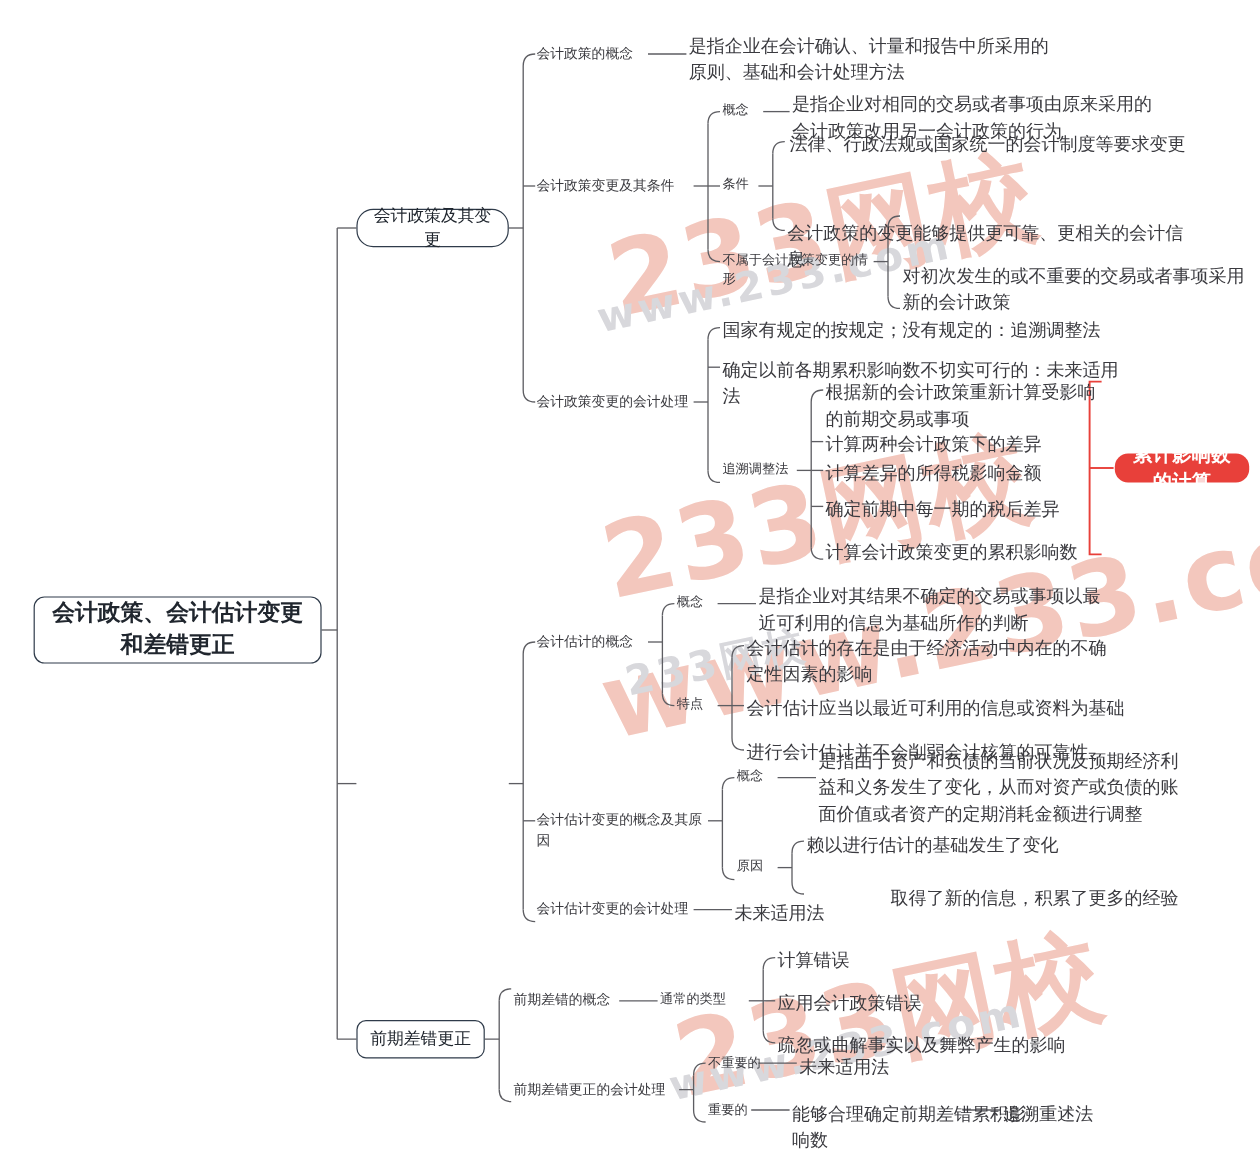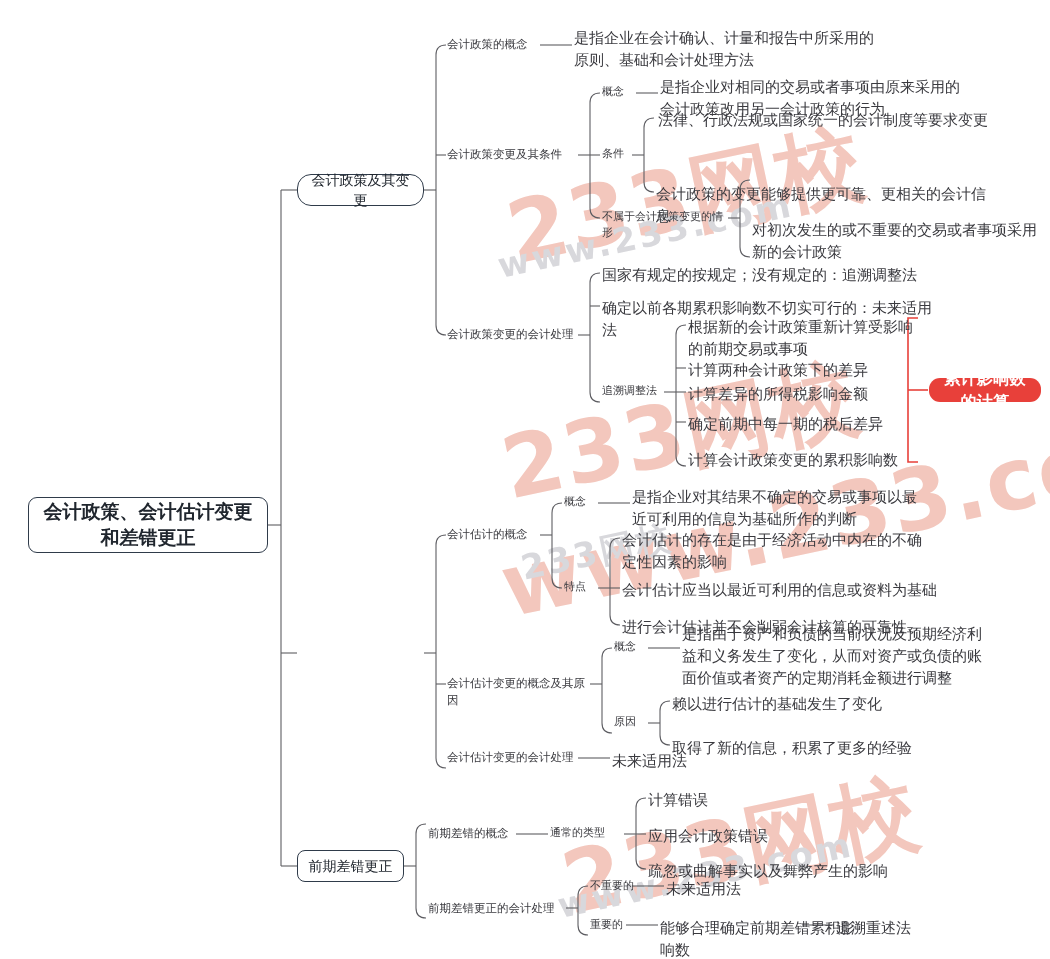--- a/index.html
+++ b/index.html
@@ -204,21 +204,21 @@
   <div class="node leaf" style="left:622px;top:580px;width:320px;">会计估计应当以最近可利用的信息或资料为基础</div>
   <div class="node leaf" style="left:622px;top:617px;width:320px;">进行会计估计并不会削弱会计核算的可靠性</div>
 
   <div class="node l2" style="left:447px;top:675px;width:146px;">会计估计变更的概念及其原因</div>
 
   <div class="node l3" style="left:614px;top:639px;width:36px;">概念</div>
   <div class="node leaf" style="left:682px;top:624px;width:310px;">是指由于资产和负债的当前状况及预期经济利益和义务发生了变化，从而对资产或负债的账面价值或者资产的定期消耗金额进行调整</div>
 
   <div class="node l3" style="left:614px;top:714px;width:36px;">原因</div>
   <div class="node leaf" style="left:672px;top:694px;width:310px;">赖以进行估计的基础发生了变化</div>
-  <div class="node leaf" style="left:672px;top:738px;width:310px;">取得了新的信息，积累了更多的经验</div>
+  <div class="node leaf" style="left:672px;top:738px;width:310px;text-align:right;">取得了新的信息，积累了更多的经验</div>
 
   <div class="node l2" style="left:447px;top:749px;width:140px;">会计估计变更的会计处理</div>
   <div class="node leaf" style="left:612px;top:751px;width:150px;">未来适用法</div>
 
   <div class="node branch" style="left:297px;top:850px;width:107px;height:32px;">前期差错更正</div>
 
   <div class="node l2" style="left:428px;top:825px;width:95px;">前期差错的概念</div>
   <div class="node l3" style="left:550px;top:825px;width:72px;">通常的类型</div>
   <div class="node leaf" style="left:648px;top:790px;width:250px;">计算错误</div>
   <div class="node leaf" style="left:648px;top:826px;width:250px;">应用会计政策错误</div>

